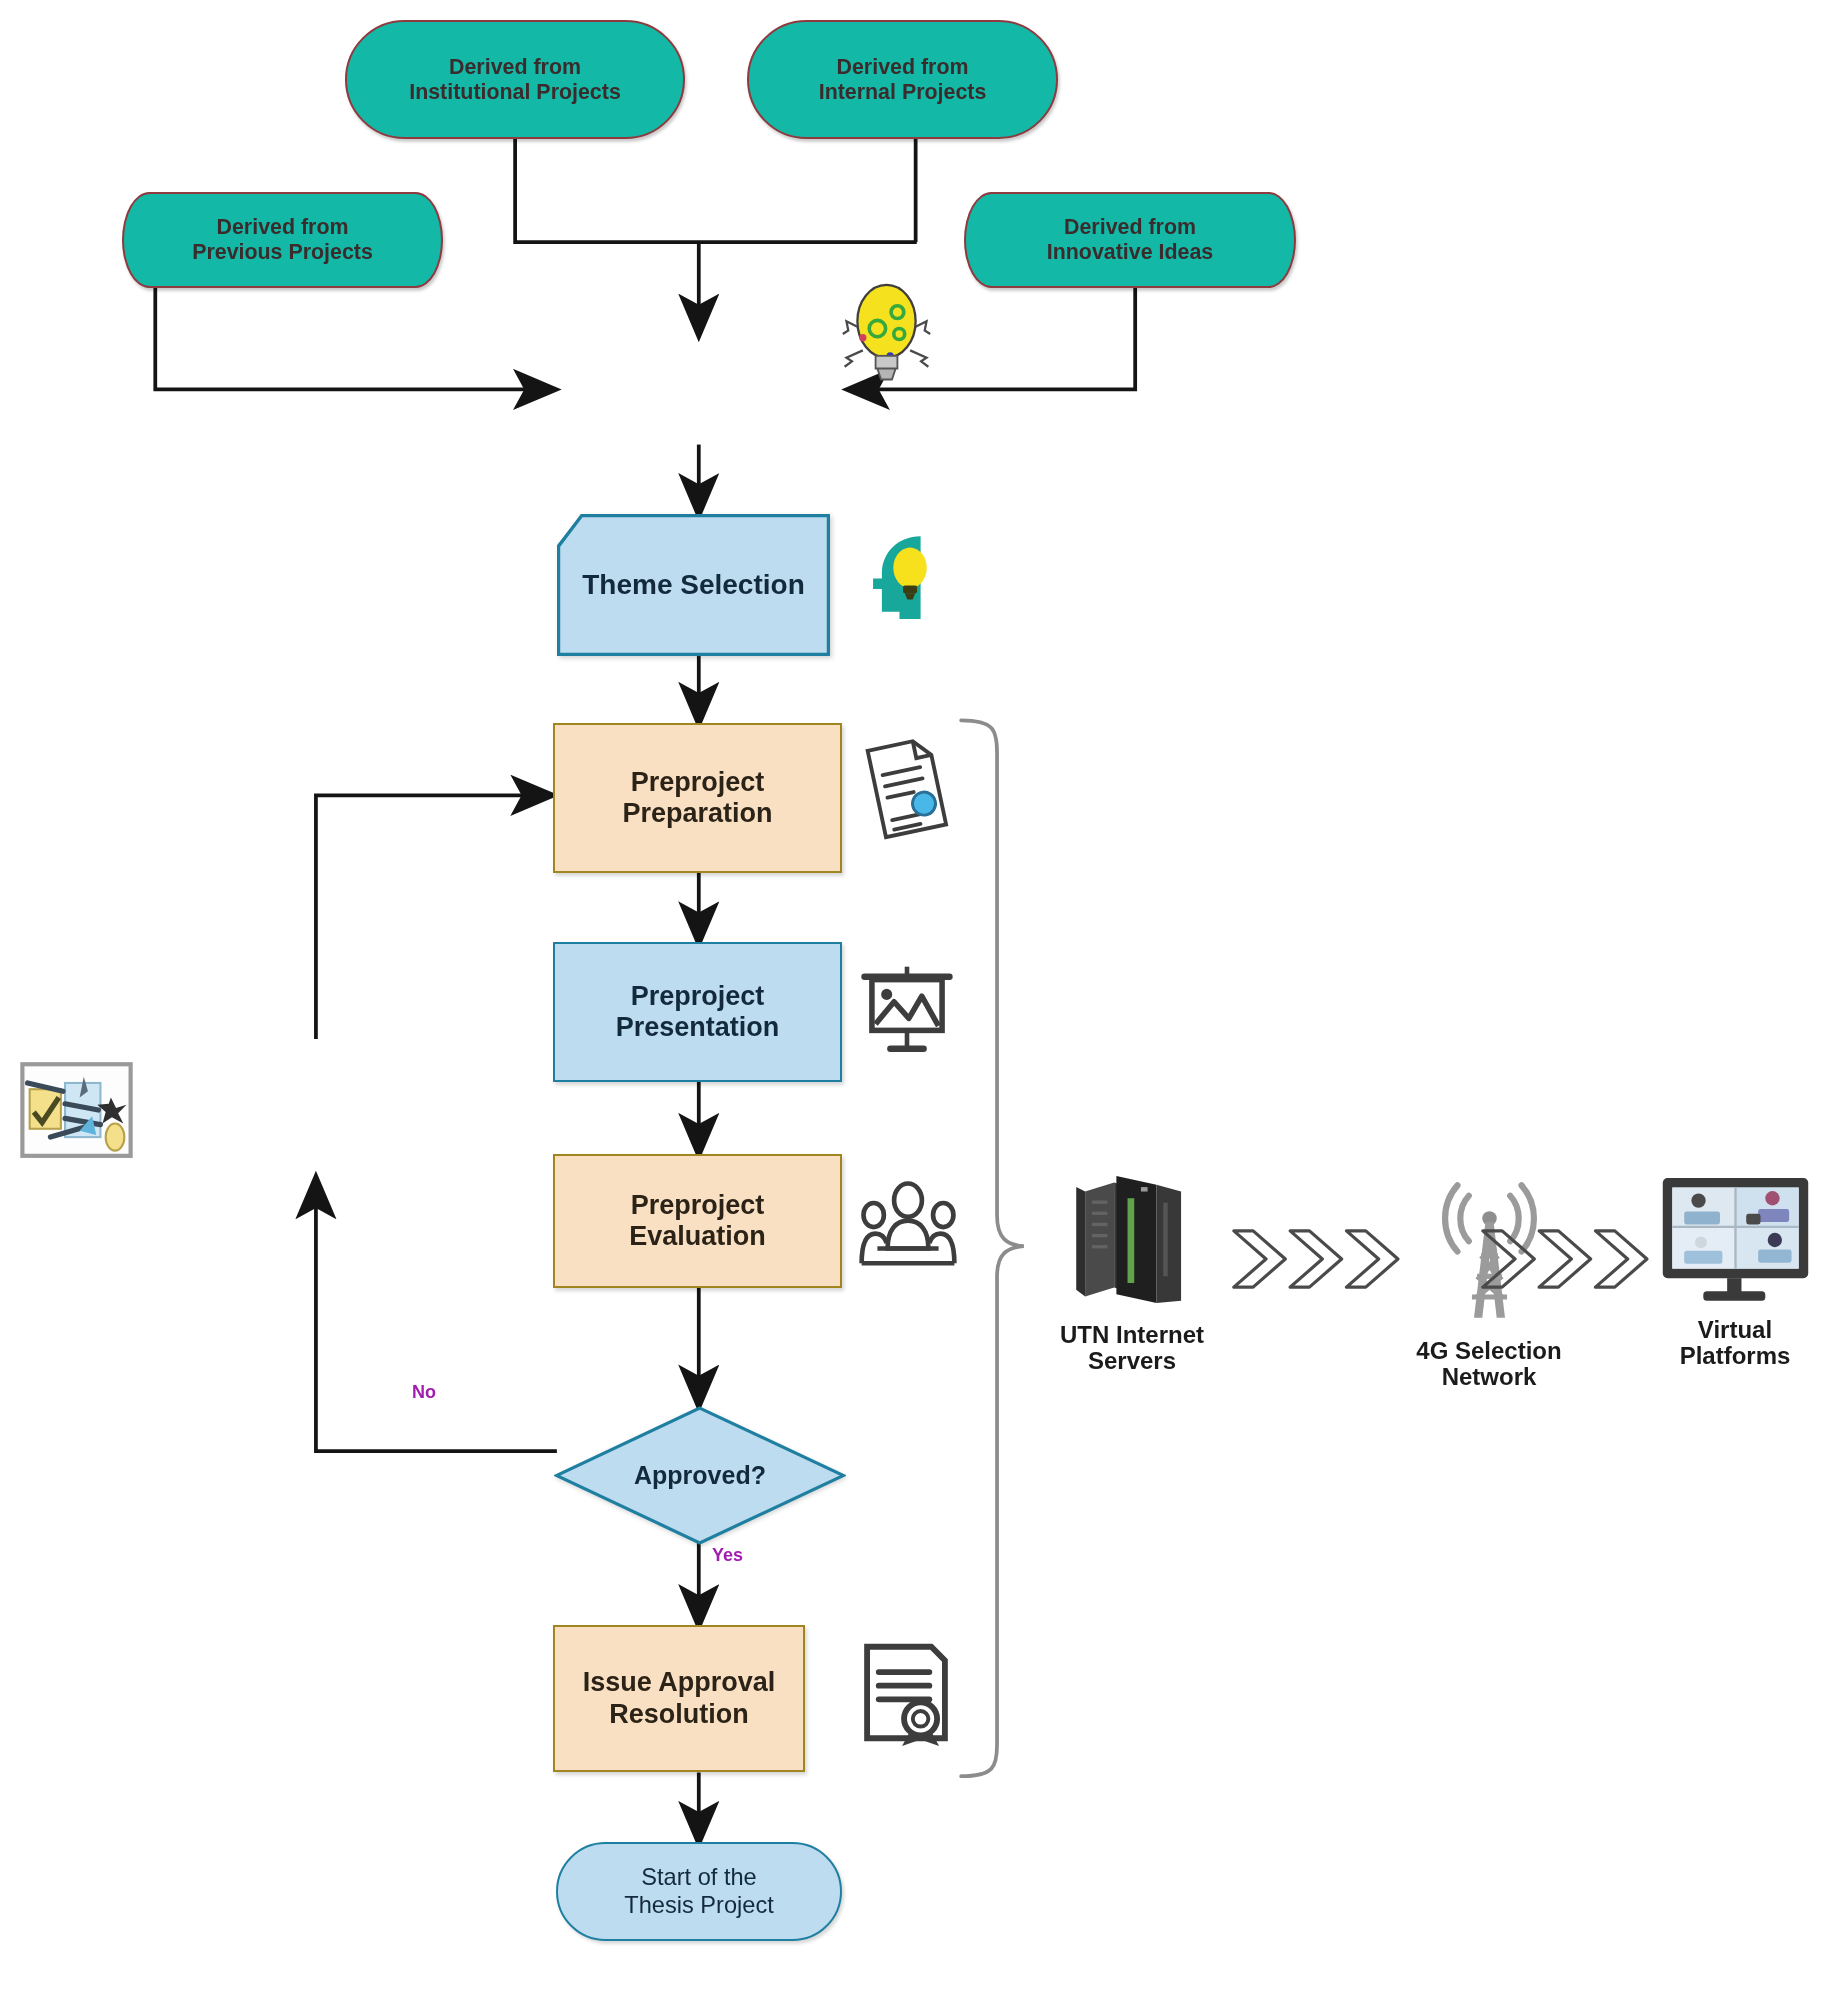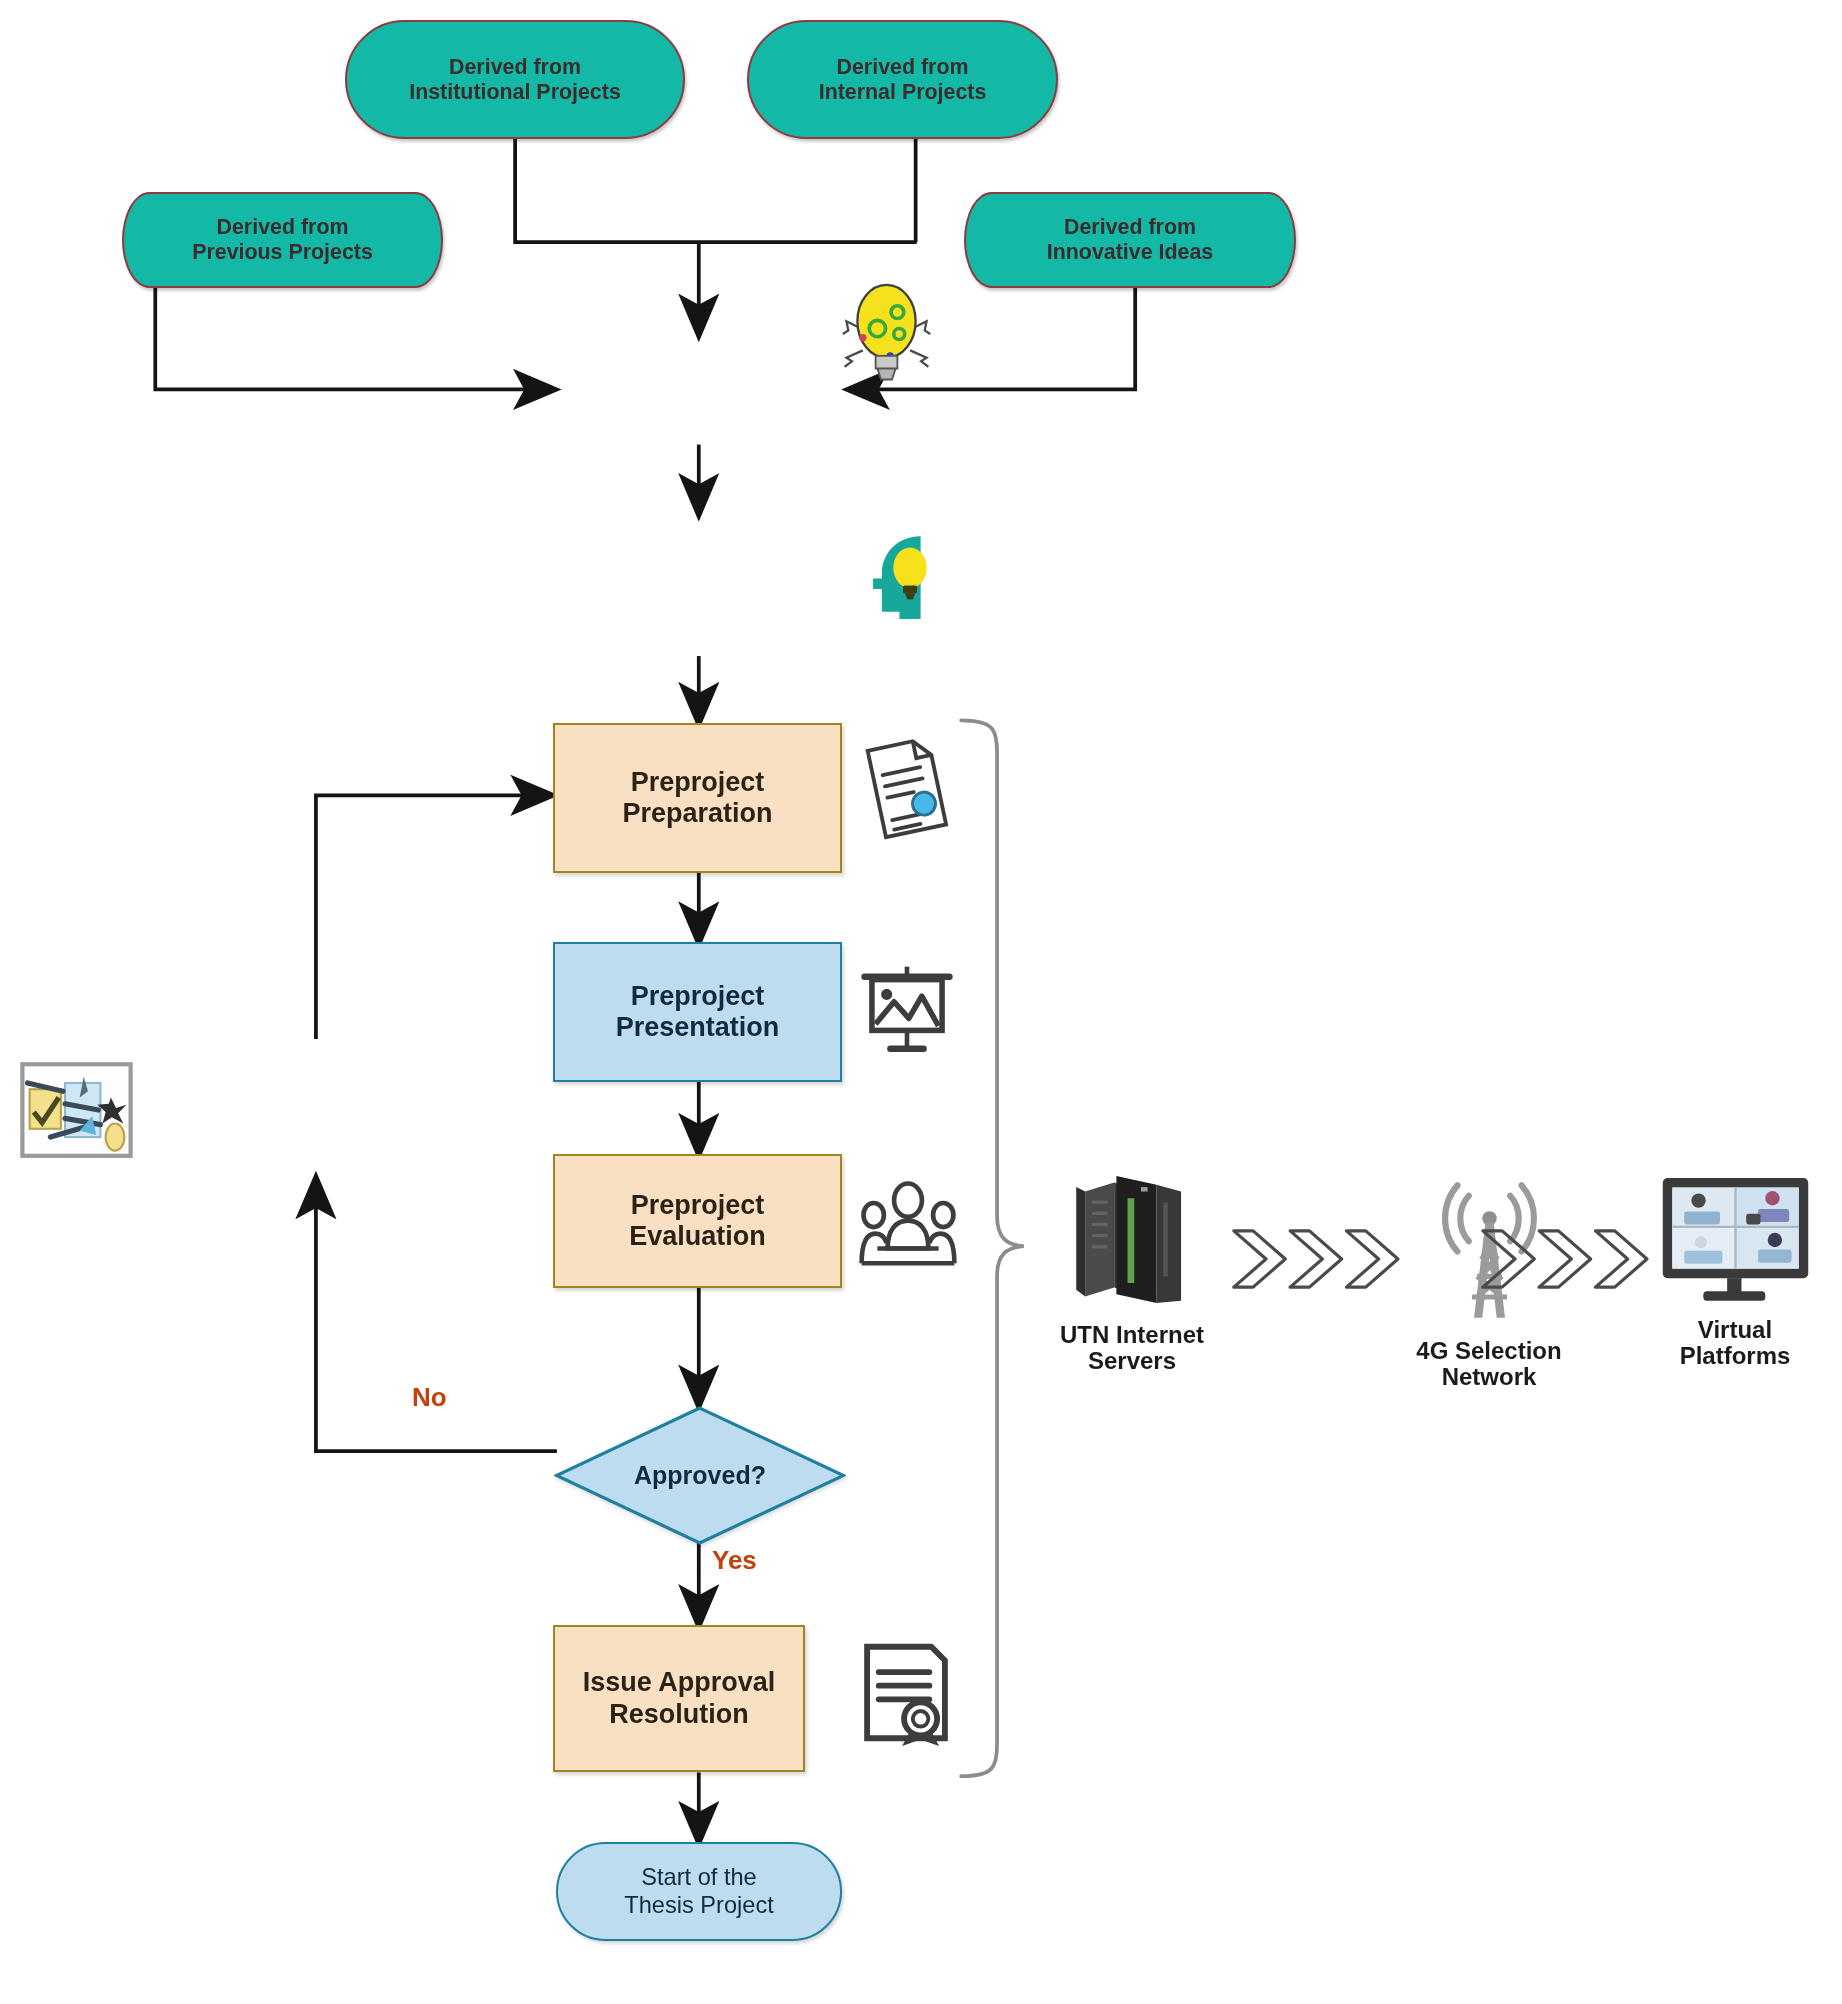--- a/index.html
+++ b/index.html
@@ -79,21 +79,21 @@
     font-weight:normal;
     box-shadow:2.1px 2.7px 3.7px rgba(0,0,0,.16);
   }
   
   .dia-wrap{position:absolute;}
   .dia-label{
     position:absolute;left:0;top:0;width:100%;height:100%;
     display:flex;align-items:center;justify-content:center;
     color:#132a3c;font-size:25px;font-weight:bold;
   }
-  .edge-label{position:absolute;color:#c2410c;font-size:26px;font-weight:bold;}
+  .edge-label{position:absolute;color:#a21caf;font-size:18px;font-weight:bold;}
 
   
   .infra{position:absolute;display:flex;flex-direction:column;align-items:center;}
   .infra-cap{
     margin-top:7.5px;text-align:center;color:#1b1b1b;
     font-size:24px;font-weight:bold;line-height:1.12;
   }
   .icon-box{position:absolute;}
 </style>
 </head>
@@ -188,20 +188,33 @@
       <path d="M82 48 L94 42 L92 52 L98 56" fill="none" stroke="#4a4a4a" stroke-width="2.5"></path>
       <path d="M24 74 L6 82 L12 86 L4 92" fill="none" stroke="#4a4a4a" stroke-width="2.5"></path>
       <path d="M76 74 L94 82 L88 86 L96 92" fill="none" stroke="#4a4a4a" stroke-width="2.5"></path>
       <circle cx="24" cy="60" r="4" fill="#d0405c"></circle>
       <circle cx="54" cy="80" r="4" fill="#2d3bbd"></circle>
       <rect x="38" y="80" width="24" height="14" fill="#c8c8c8" stroke="#555" stroke-width="2"></rect>
       <path d="M40 94 h20 l-4 12 h-12 z" fill="#b5b5b5" stroke="#555" stroke-width="2"></path>
     </svg>
   </div>
 
+  <div class="pent-wrap" style="left:557px;top:514px;width:273px;height:142px;filter:drop-shadow(2.1px 2.7px 2.7px rgba(0,0,0,.18));">
+    <div class="pent" style="box-shadow:none;outline:none;border:0;background:
+         linear-gradient(#1f7fa0,#1f7fa0) padding-box;"></div>
+    <svg width="273" height="142" viewBox="0 0 510 265" style="position:absolute;left:0;top:0;" xmlns="http://www.w3.org/2000/svg">
+      <polygon points="46,3 507,3 507,262 3,262 3,60" fill="#bedcf0" stroke="#1f7fa0" stroke-width="6"></polygon>
+    </svg>
+    <div class="pent-label">
+      <span>
+        <span>Theme</span>
+        <span>Selection</span>
+      </span>
+    </div>
+  </div>
 
   <div class="icon-box" style="left:859px;top:527px;width:88px;height:94px;">
     <svg viewBox="0 0 100 106" width="88" height="94" xmlns="http://www.w3.org/2000/svg">
       <path d="M70 10 C44 10 26 29 26 52 L26 58 L16 58 L16 70 L26 70 L26 96 L46 96 L46 104 L70 104 L70 10 Z" fill="#17a79b"></path>
       <ellipse cx="58" cy="46" rx="19" ry="23" fill="#f7e01c"></ellipse>
       <rect x="50" y="66" width="16" height="9" rx="2" fill="#3d3d12"></rect>
       <path d="M52 75 h12 l-3 7 h-6 z" fill="#3d3d12"></path>
     </svg>
   </div>
 

